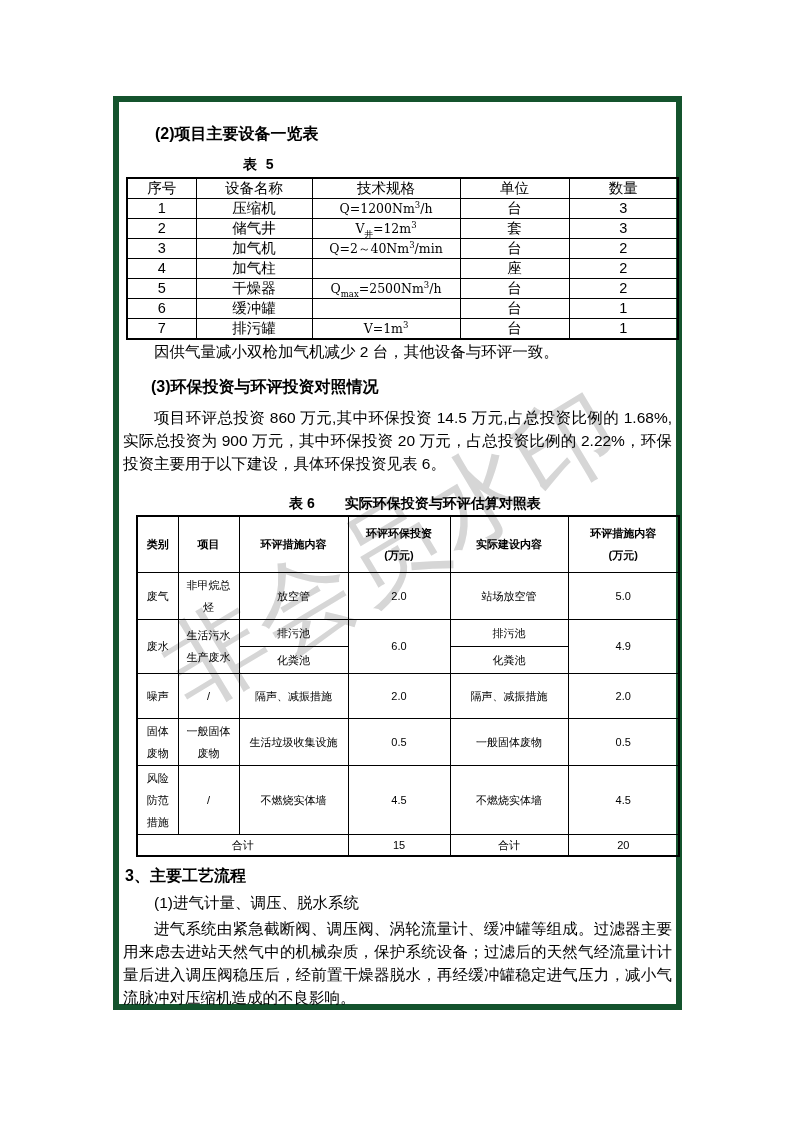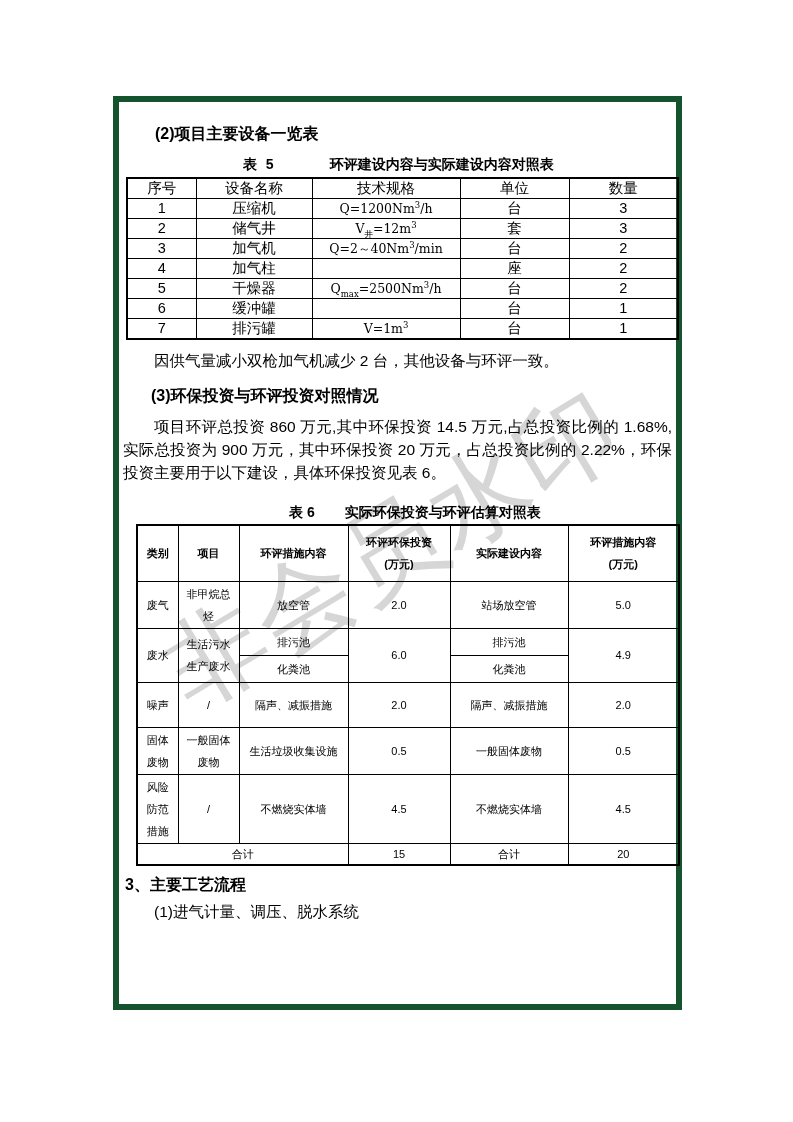--- a/index.html
+++ b/index.html
@@ -51,39 +51,38 @@
   .t6 .rh-header{height:56px;}
   .t6 .rh-std{height:45px;}
   .t6 .rh-half{height:27px;}
   .t6 .rh-risk{height:54px;}
   .t6 .rh-foot{height:19px;}
   .t6 .rh-foot td{line-height:18px;}
   .para{
     font-size:15.5px;line-height:23px;text-align:justify;
     text-indent:2em;margin:0;
   }
-  .note{margin-top:9px;line-height:24px;}
+  .note{line-height:24px;}
   .p-invest{margin-top:8px;}
   .p-sub{margin-top:2px;line-height:28px;text-align:left;}
   .p-process{margin-top:0;}
 </style>
 </head>
 <body>
 
 <div class="page">
 
   <div class="watermark">非会员水印</div>
 
   <div class="frame">
 
     <div class="h-bold h-equip">(2)项目主要设备一览表</div>
 
     <div class="tbl-caption cap5">
       <span class="cap-label">表 5</span>
-      <span class="cap-title">环评建设内容与实际建设内容对照表</span>
     </div>
 
     <table class="t5">
       <colgroup>
         <col style="width:69px">
           <col style="width:116px">
           <col style="width:148px">
           <col style="width:109px">
           <col style="width:109px">
       </colgroup>
@@ -232,15 +231,16 @@
         <td>合计</td>
         <td>20</td>
       </tr>
     </tbody>
       </table>
 
     <div class="h-bold h-process">3、主要工艺流程</div>
 
     <p class="para p-sub">(1)进气计量、调压、脱水系统</p>
 
+    <p class="para p-process">进气系统由紧急截断阀、调压阀、涡轮流量计、缓冲罐等组成。过滤器主要用来虑去进站天然气中的机械杂质，保护系统设备；过滤后的天然气经流量计计量后进入调压阀稳压后，经前置干燥器脱水，再经缓冲罐稳定进气压力，减小气流脉冲对压缩机造成的不良影响。</p>
 
   </div>
 </div>
 
 </body></html>

